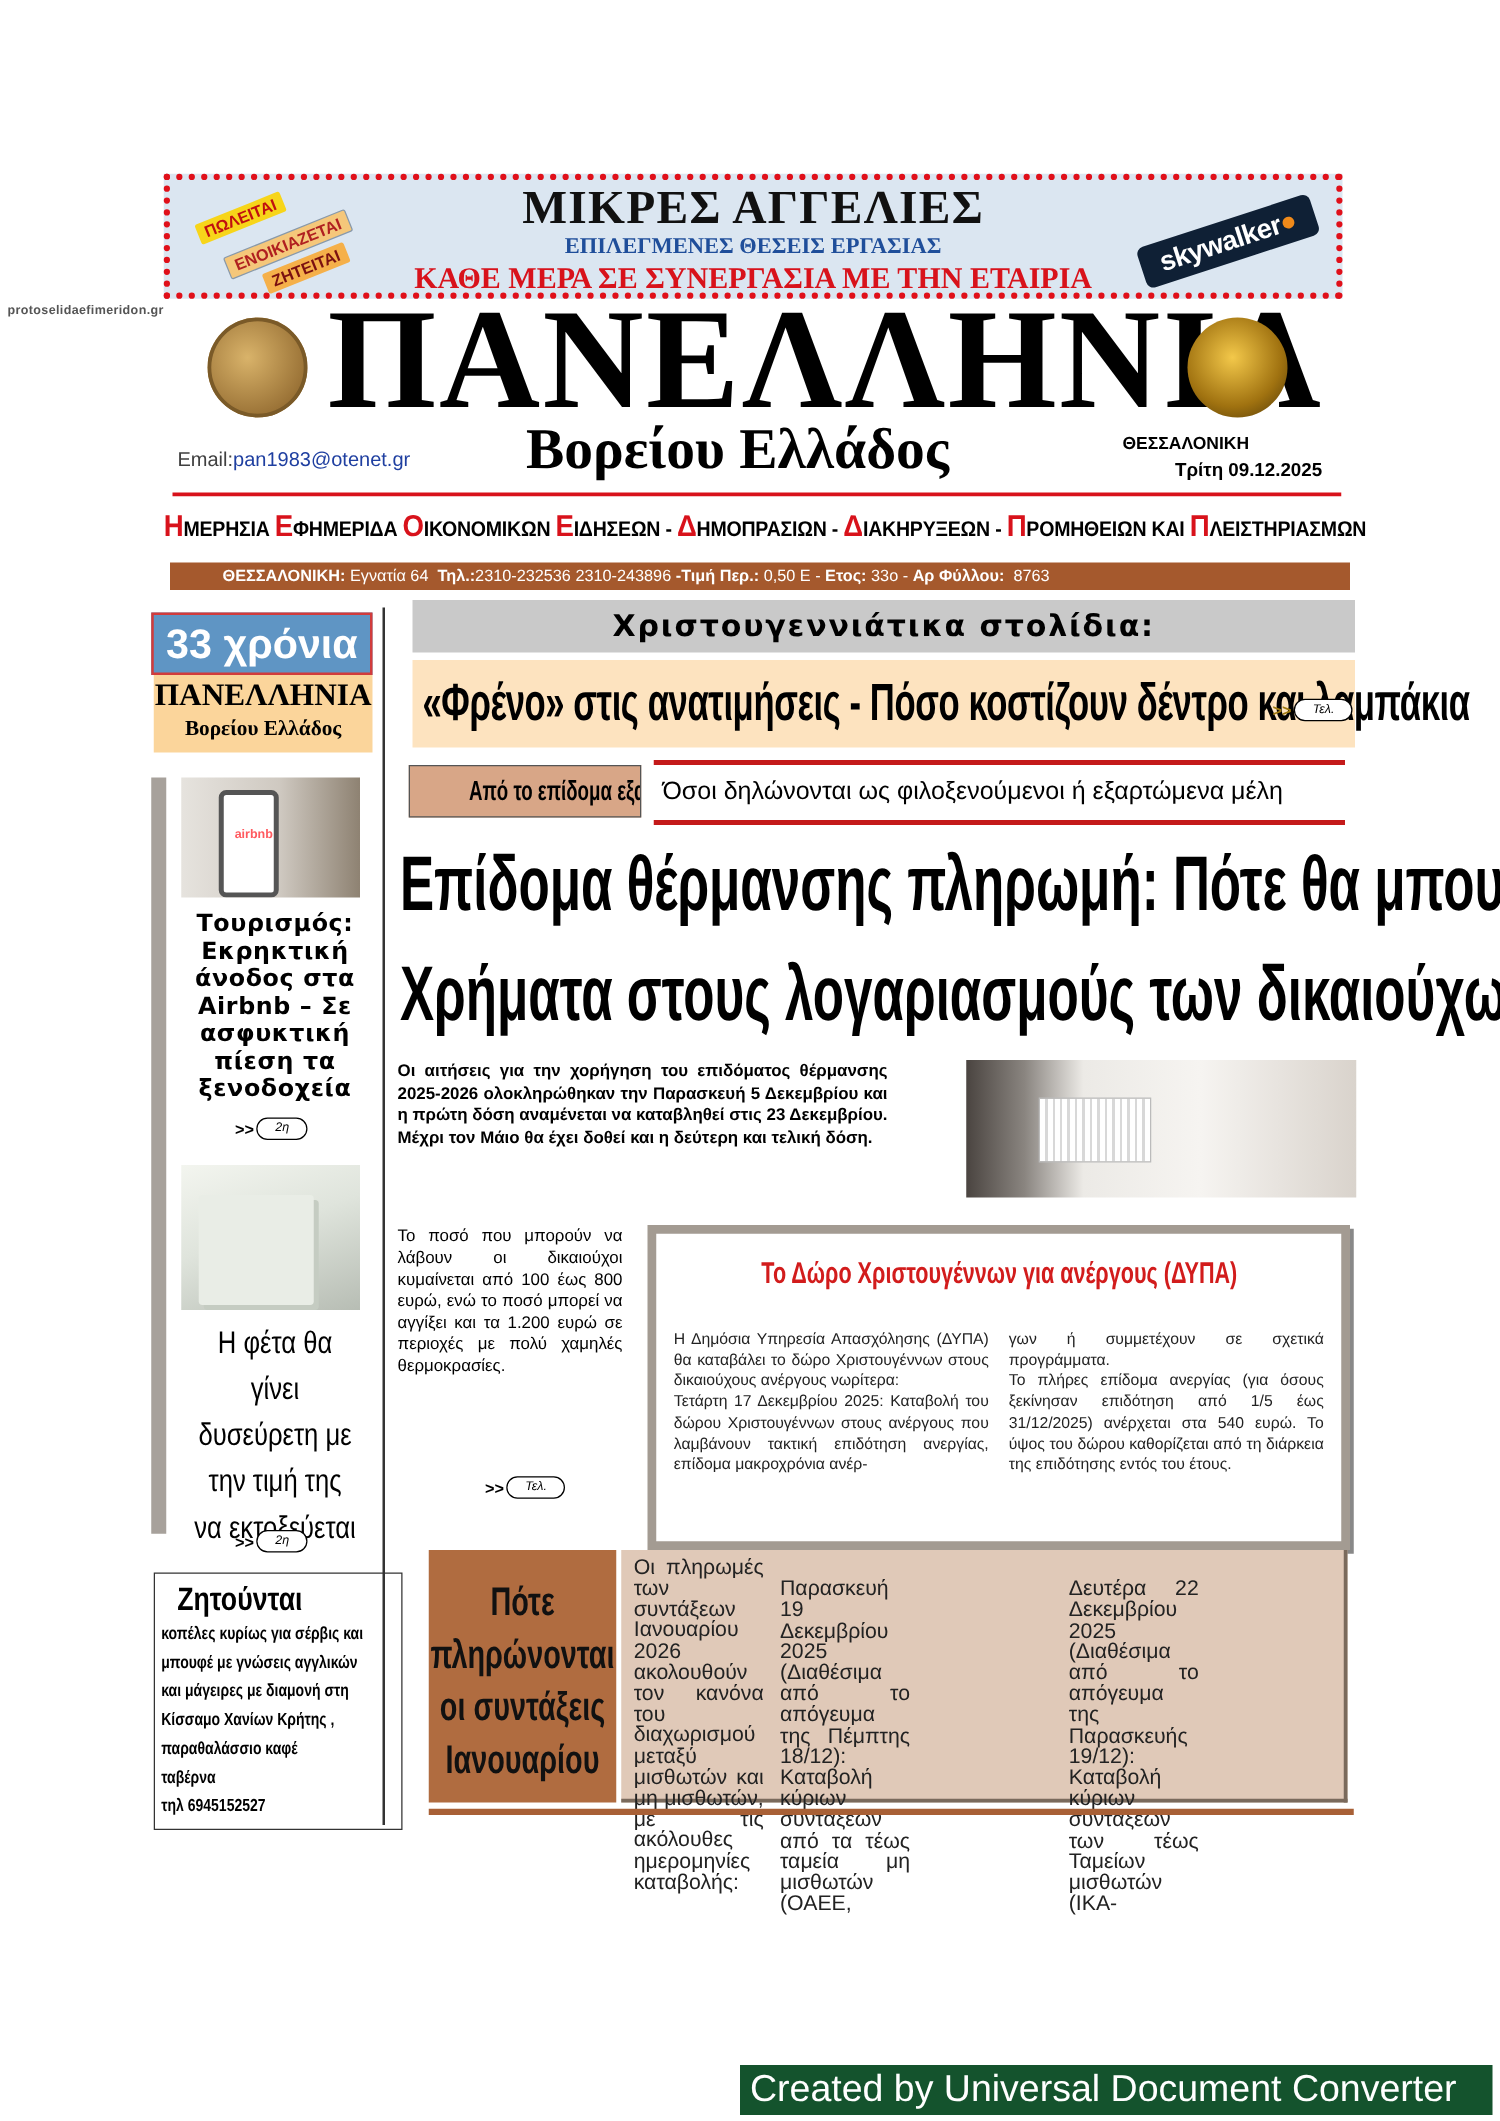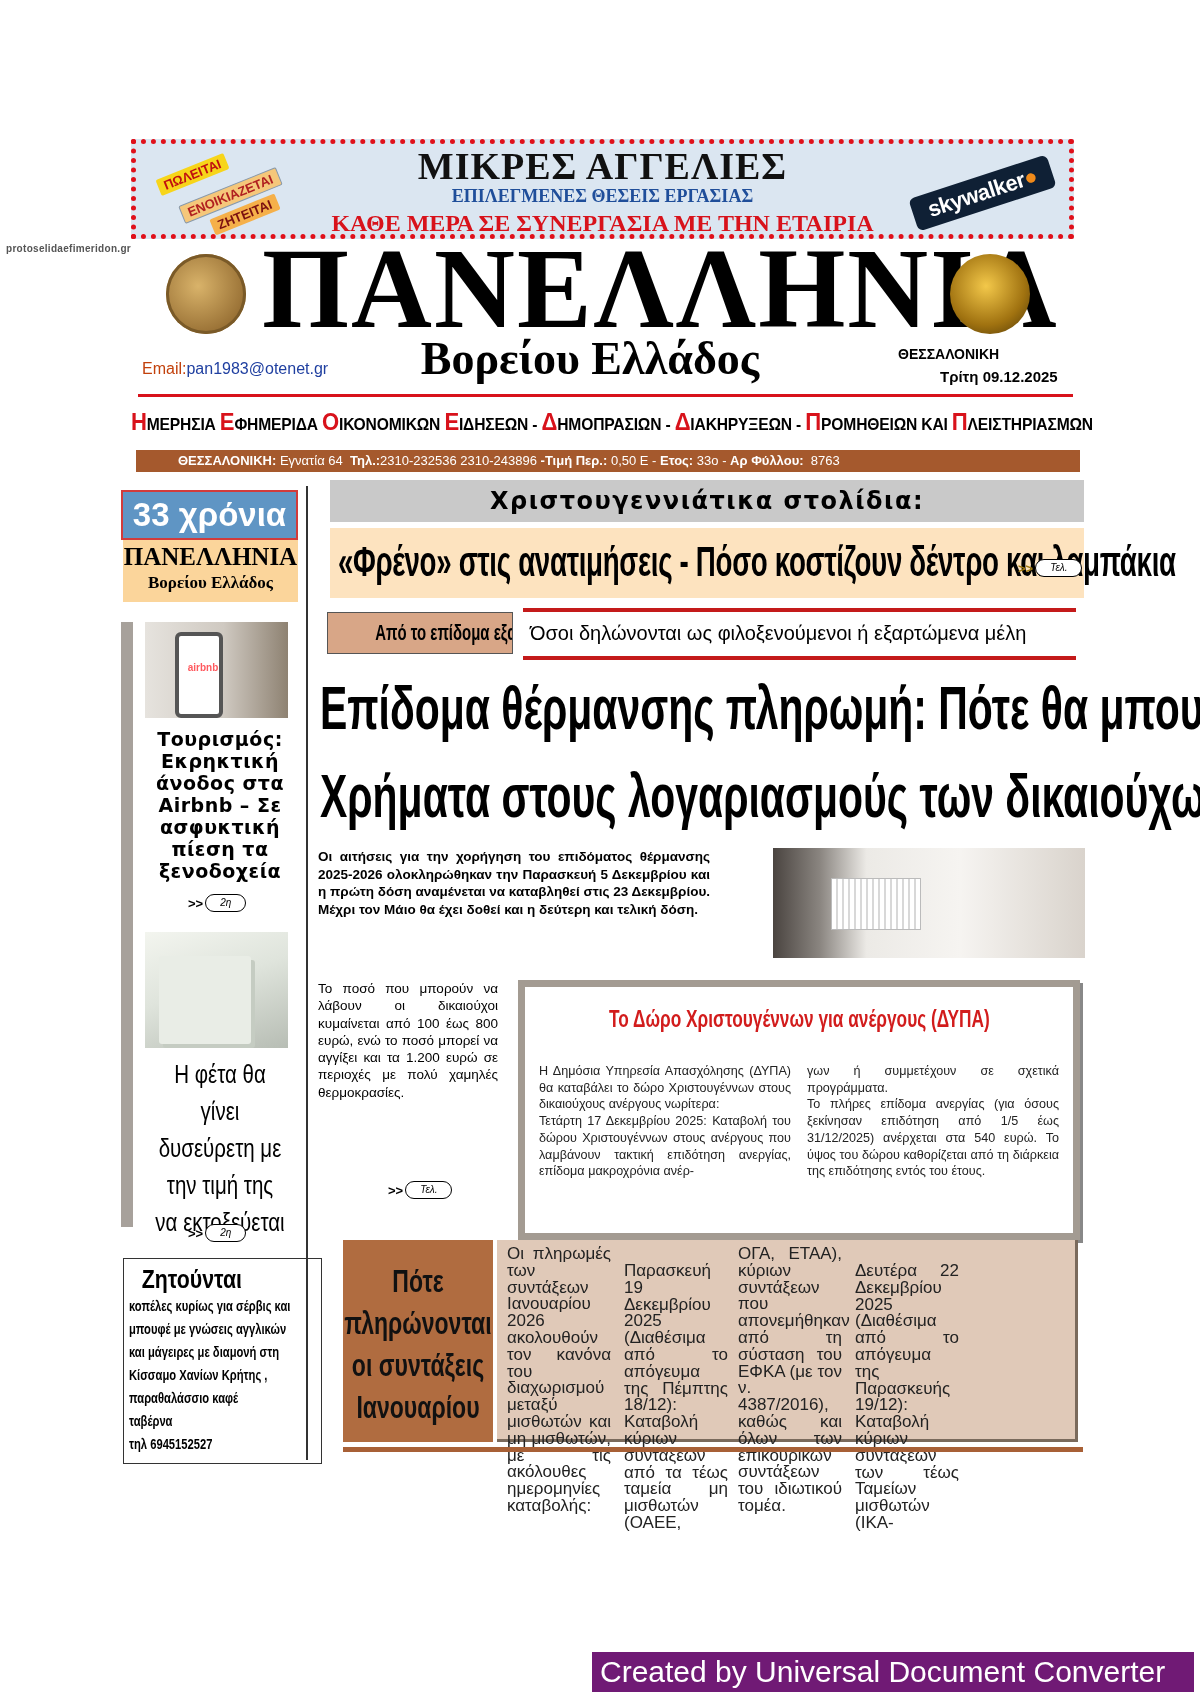--- a/index.html
+++ b/index.html
@@ -33,21 +33,21 @@
   .coin { border-radius: 50%; }
   #coin-left { left: 166px; top: 254px; width: 80px; height: 80px;
     background: radial-gradient(circle at 40% 40%, #d9b36a, #9a7236 70%, #6d4f22); box-shadow: inset 0 0 0 3px #7a5a28; }
   #coin-right { left: 950px; top: 254px; width: 80px; height: 80px;
     background: radial-gradient(circle at 45% 40%, #f3c84a, #a07210 60%, #4a3406); }
   #masthead-title { left: 262px; top: 232px; width: 680px; text-align: center; font-family: "Liberation Serif", serif;
     font-weight: bold; font-size: 112px; line-height: 112px; letter-spacing: 2px; transform: scaleY(1.02); }
   #masthead-sub { left: 350px; top: 334px; width: 480px; text-align: center; font-family: "Liberation Serif", serif;
     font-weight: bold; font-size: 46px; line-height: 50px; }
   #email-line { left: 142px; top: 360px; font-size: 16px; }
-  #email-label { color: #c2410c; }
+  #email-label { color: #404040; }
   #email-value { color: #1f3fa0; }
   #city-label { left: 898px; top: 346px; font-weight: bold; font-size: 14px; }
   #date-label { left: 940px; top: 368px; font-weight: bold; font-size: 15px; }
   #masthead-rule { left: 138px; top: 394px; width: 935px; height: 3px; background: #d8121b; }
 
   #tagline { left: 131px; top: 408px; width: 945px; font-weight: bold; font-size: 17px; letter-spacing: -0.2px;
     transform: scaleX(0.92); transform-origin: left; white-space: nowrap; }
   #tagline .big { color: #d8121b; font-size: 24px; }
 
   #info-bar { left: 136px; top: 450px; width: 944px; height: 22px; background: #a5592d; color: #fff;
@@ -132,21 +132,21 @@
   #pension-box { left: 497px; top: 1240px; width: 581px; height: 202px; background: #e0c9b8; border-right: 3px solid #7a6a5c;
     border-bottom: 3px solid #7a6a5c; }
   #pension-bottom-rule { left: 343px; top: 1447px; width: 740px; height: 5px; background: #a86036; }
   .pcol { position: absolute; top: 6px; width: 104px; font-size: 17px; line-height: 16.8px; color: #222; text-align: justify; }
   #pcol1 { left: 10px; }
   #pcol2 { left: 127px; top: 23px; }
   #pcol3 { left: 241px; }
   #pcol4 { left: 358px; top: 23px; }
   #pcol5 { left: 475px; width: 100px; }
 
-  #converter-mark { left: 592px; top: 1652px; width: 602px; height: 40px; background: #701a75; color: #fff;
+  #converter-mark { left: 592px; top: 1652px; width: 602px; height: 40px; background: #14532d; color: #fff;
     font-size: 30px; line-height: 40px; padding-left: 8px; white-space: nowrap; }
 </style>
 </head>
 <body>
 
 <div id="ads-banner" class="abs">
   <div id="tag-sale" class="ads-tag">ΠΩΛΕΙΤΑΙ</div>
   <div id="tag-rent" class="ads-tag">ΕΝΟΙΚΙΑΖΕΤΑΙ</div>
   <div id="tag-wanted" class="ads-tag">ΖΗΤΕΙΤΑΙ</div>
   <div id="ads-title" class="abs">ΜΙΚΡΕΣ ΑΓΓΕΛΙΕΣ</div>
@@ -271,18 +271,17 @@
 
 <div id="pension-label" class="abs">
   <div>Πότε</div>
   <div>πληρώνονται</div>
   <div>οι συντάξεις</div>
   <div>Ιανουαρίου</div>
 </div>
 <div id="pension-box" class="abs">
   <div id="pcol1" class="pcol">Οι πληρωμές των συντάξεων Ιανουαρίου 2026 ακολουθούν τον κανόνα του διαχωρισμού μεταξύ μισθωτών και μη μισθωτών, με τις ακόλουθες ημερομηνίες καταβολής:</div>
   <div id="pcol2" class="pcol">Παρασκευή 19 Δεκεμβρίου 2025 (Διαθέσιμα από το απόγευμα της Πέμπτης 18/12): Καταβολή κύριων συντάξεων από τα τέως ταμεία μη μισθωτών (ΟΑΕΕ,</div>
-  <div id="pcol3" class="pcol">ΟΓΑ, ΕΤΑΑ), κύριων συντάξεων που απονεμήθηκαν από τη σύσταση του ΕΦΚΑ (με τον ν. 4387/2016), καθώς και όλων των επικουρικών συντάξεων του ιδιωτικού τομέα.</div>
   <div id="pcol4" class="pcol">Δευτέρα 22 Δεκεμβρίου 2025 (Διαθέσιμα από το απόγευμα της Παρασκευής 19/12): Καταβολή κύριων συντάξεων των τέως Ταμείων μισθωτών (ΙΚΑ-</div>
 </div>
 <div id="pension-bottom-rule" class="abs"></div>
 
 <div id="converter-mark" class="abs">Created by Universal Document Converter</div>
 
 </body></html>

